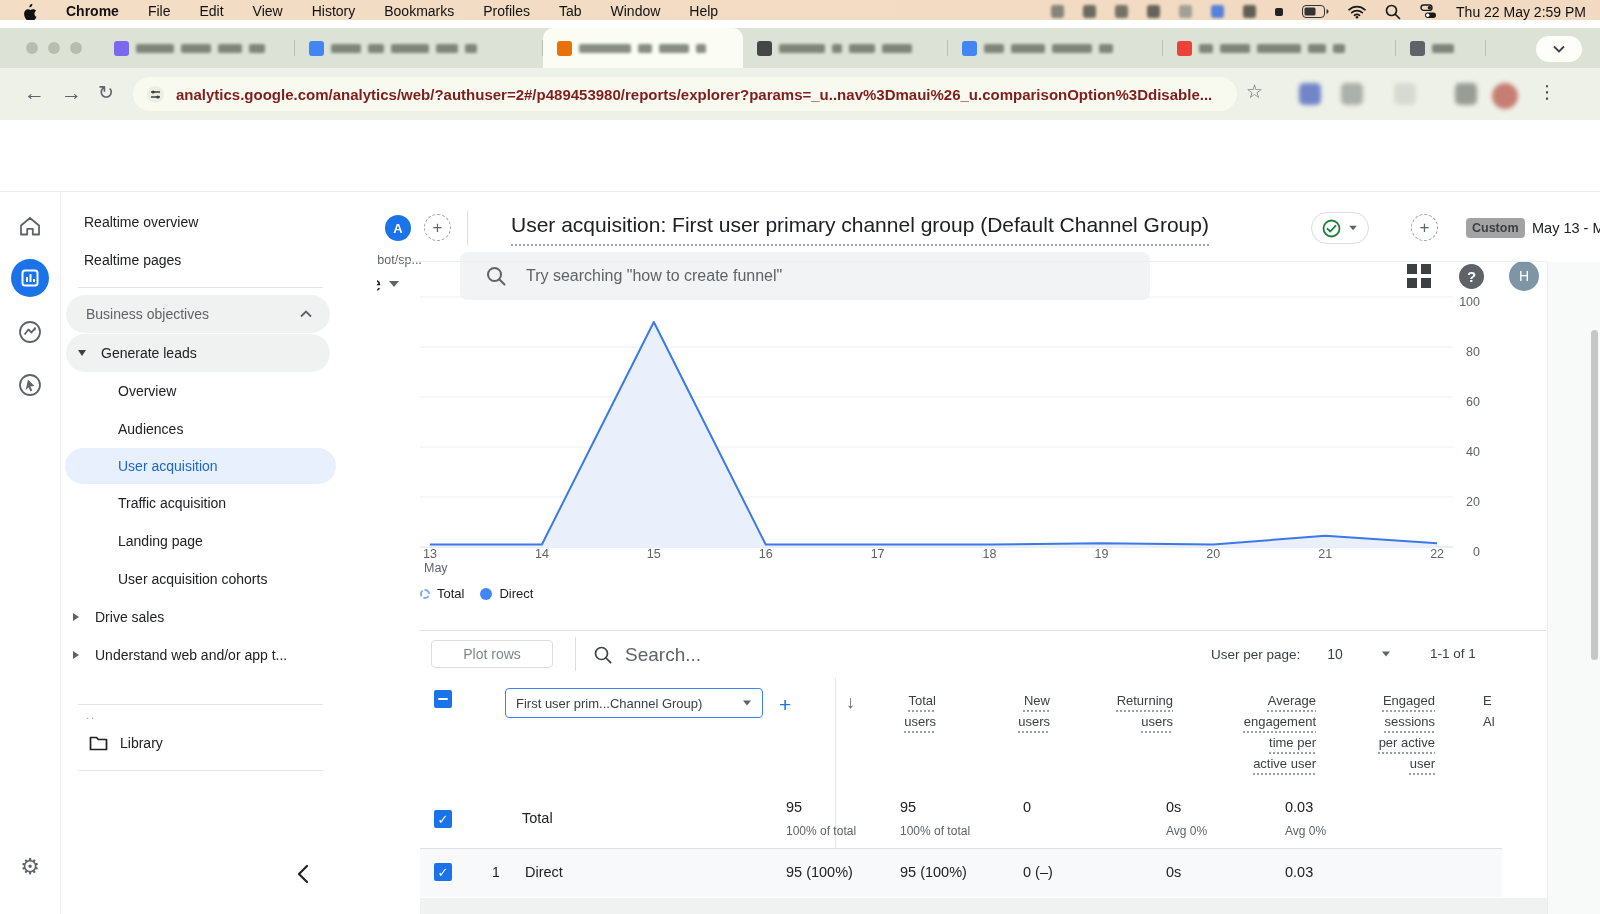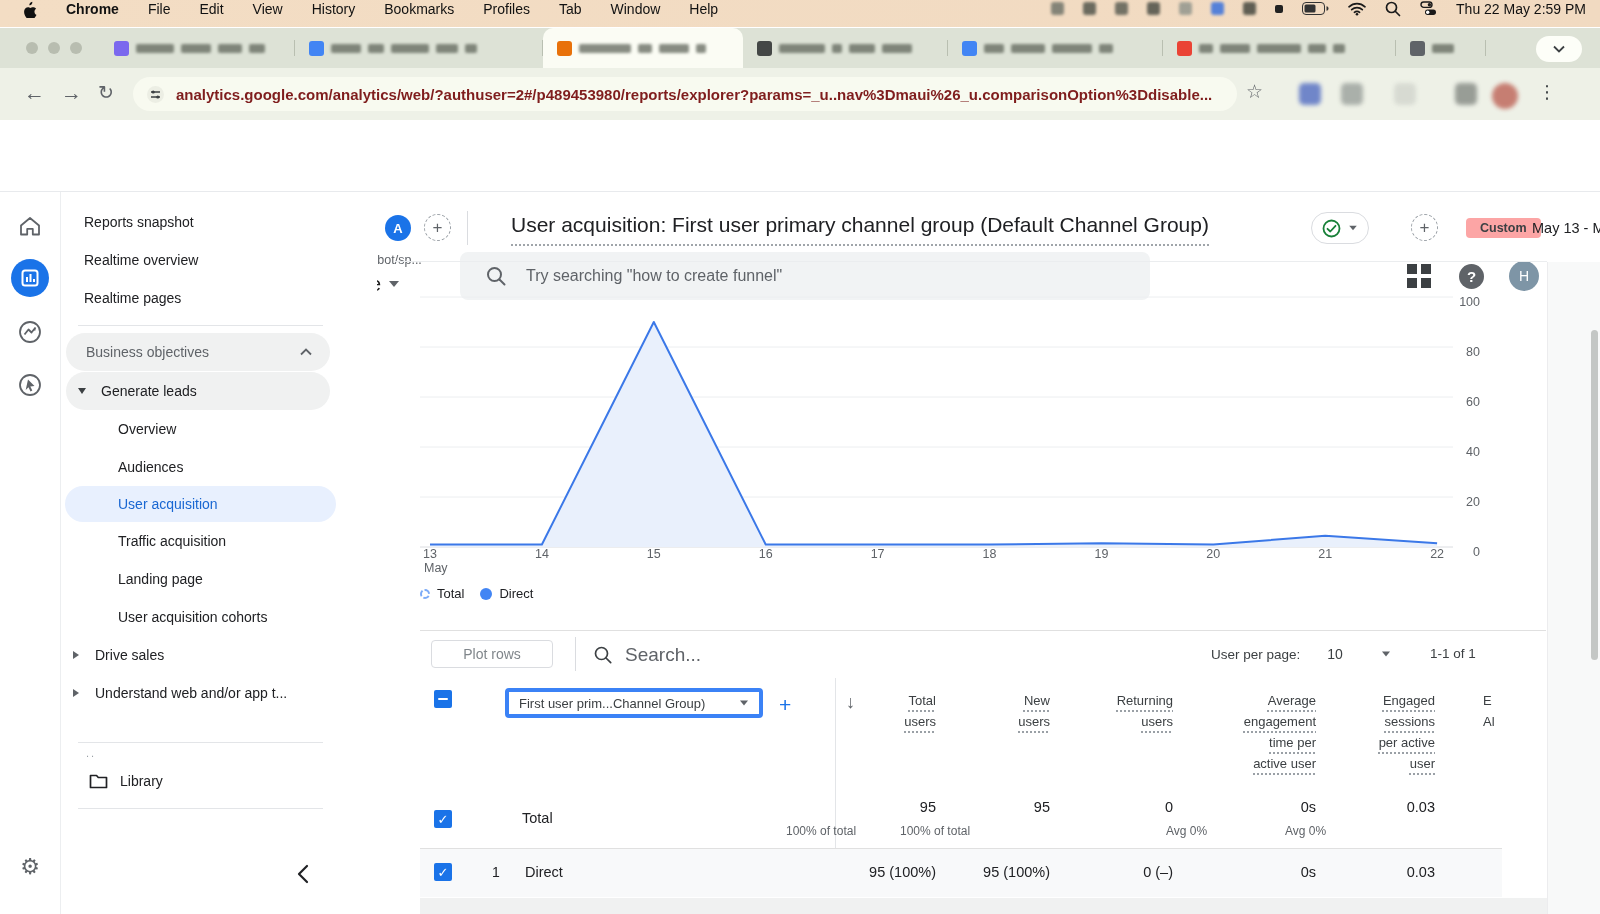--- a/index.html
+++ b/index.html
@@ -1,21 +1,21 @@
 <!DOCTYPE html>
 <html><head>
 <meta charset="utf-8">
 <style>
   * { margin:0; padding:0; box-sizing:border-box; }
   html,body { width:1600px; height:914px; overflow:hidden; font-family:"Liberation Sans", sans-serif; background:#fff; }
   #screen { position:relative; width:1600px; height:914px; overflow:hidden; background:#fff; }
 
   
-  #menubar { position:absolute; left:0; top:0; width:1600px; height:27px;
-    background:linear-gradient(90deg,#f3ddc4,#f1dac1); display:flex; align-items:flex-start; color:#111; font-size:14px; }
+  #menubar { position:absolute; left:0; top:0; width:1600px; height:20px;
+    background:linear-gradient(90deg,#f3ddc4,#f1dac1); display:flex; align-items:flex-end; color:#111; font-size:14px; }
   #menubar-left { display:flex; align-items:center; gap:29px; padding-left:22px; }
   .menu-item { cursor:default; }
   .menu-app { font-weight:700; }
   #menubar-right { margin-left:auto; display:flex; align-items:center; gap:19px; padding-right:14px; }
   .statusblock { width:13px; height:13px; border-radius:3px; filter:blur(1.5px); opacity:.8; }
   #menubar-clock { font-size:14px; color:#111; }
 
   
   #tabstrip { position:absolute; left:0; top:28px; width:1600px; height:40px; background:#dde2d6; }
   #traffic { position:absolute; left:26px; top:14px; display:flex; gap:10px; }
@@ -85,21 +85,21 @@
   #pagescroll { position:absolute; left:1591px; top:330px; width:7px; height:330px; border-radius:4px; background:#c4c7c5; }
 
   #chip-a { position:absolute; left:385px; top:215px; width:26px; height:26px; border-radius:50%; background:#1a73e8; color:#fff;
     font-size:13px; font-weight:700; display:flex; align-items:center; justify-content:center; }
   .dashed-plus { position:absolute; width:27px; height:27px; border-radius:50%; border:1.6px dashed #9aa0a6; color:#5f6368;
     font-size:17px; display:flex; align-items:center; justify-content:center; }
   #hdr-divider { position:absolute; left:467px; top:211px; width:1px; height:34px; background:#dadce0; }
   #report-title { position:absolute; left:503px; top:213px; font-size:21px; color:#202124; border-bottom:2px dotted #a0a5aa; padding-bottom:7px;margin-left:8px; }
   #check-pill { position:absolute; left:1311px; top:212px; width:58px; height:32px; border:1px solid #dadce0; border-radius:16px;
     display:flex; align-items:center; justify-content:center; gap:7px; background:#fff; }
-  #custom-badge { position:absolute; left:1466px; top:218px; background:#fca5a5; border-radius:4px; padding:3px 14px; font-size:12.5px; font-weight:700; color:#3c4043; }
+  #custom-badge { position:absolute; left:1466px; top:218px; background:#a3a3a3; border-radius:4px; padding:3px 6px; font-size:12.5px; font-weight:700; color:#3c4043; }
   #date-range { position:absolute; left:1532px; top:220px; width:68px; overflow:hidden; white-space:nowrap; font-size:14.5px; color:#202124; }
 
   #card-topline { position:absolute; left:395px; top:261px; width:1152px; height:1px; background:#ebedef; }
 
   
   #chart { position:absolute; left:420px; top:285px; width:1062px; height:300px; }
   #legend { position:absolute; left:420px; top:586px; display:flex; align-items:center; gap:16px; font-size:13px; color:#202124; }
   .legend-item { display:flex; align-items:center; gap:7px; }
   #legend-total-swatch { width:10px; height:10px; border-radius:50%; border:2px dashed #7baaf7; }
   #legend-direct-swatch { width:12px; height:12px; border-radius:50%; background:#4285f4; }
@@ -113,30 +113,30 @@
   #tbl-search-ph { font-size:19px; color:#5f6368; }
   #rpp { position:absolute; left:1211px; top:646px; display:flex; align-items:center; font-size:13.5px; color:#3c4043; }
   #rpp-value { margin-left:27px; font-size:14px; }
   #rpp-caret { margin-left:38px; }
   #pagination { position:absolute; left:1430px; top:646px; font-size:13.5px; color:#3c4043; }
 
   .cbx { position:absolute; width:18px; height:18px; border-radius:2px; background:#1a73e8; color:#fff; display:flex; align-items:center; justify-content:center; }
   .cbx .bar { width:10px; height:2px; background:#fff; border-radius:1px; }
   .cbx .chk { font-size:13px; line-height:1; }
 
-  #dim-select { position:absolute; left:505px; top:688px; width:258px; height:30px; border:4px solid #3b82f6; border-radius:4px;
+  #dim-select { position:absolute; left:505px; top:688px; width:258px; height:30px; border:1px solid #3b82f6; border-radius:4px;
     display:flex; align-items:center; font-size:13px; color:#3c4043; padding:0 10px; background:#fff; }
   #dim-select .caret-down { margin-left:auto; transform:scale(.8); }
   #add-dim { position:absolute; left:779px; top:693px; color:#1a73e8; font-size:21px; }
   #sort-arrow { position:absolute; left:846px; top:692px; font-size:18px; color:#5f6368; }
   #tbl-vline { position:absolute; left:835px; top:678px; width:1px; height:219px; background:#e3e5e8; }
 
   .mcol { position:absolute; text-align:right; font-size:13px; line-height:21px; color:#3c4043; }
   .mcol .hl { text-decoration:underline dotted #9aa0a6; text-underline-offset:5px; text-decoration-thickness:1.5px; }
-  .mval { position:absolute; text-align:right; font-size:14.5px; color:#202124; }
+  .mval { position:absolute; text-align:left; font-size:14.5px; color:#202124; }
   .msub { position:absolute; text-align:left; font-size:12px; color:#5f6368; }
   #col-clip { position:absolute; left:1483px; top:690px; width:17px; height:70px; overflow:hidden; font-size:13px; line-height:21px; color:#3c4043; }
 
   #row-sep { position:absolute; left:420px; top:848px; width:1082px; height:1px; background:#e0e0e0; }
   #direct-row-bg { position:absolute; left:420px; top:849px; width:1082px; height:48px; background:#f8f9fa; }
   #bottom-strip { position:absolute; left:420px; top:898px; width:1127px; height:16px; background:#f0f1f1; }
   #total-label { position:absolute; left:522px; top:810px; font-size:14.5px; color:#202124; }
   #direct-index { position:absolute; left:492px; top:864px; font-size:14px; color:#202124; }
   #direct-label { position:absolute; left:525px; top:864px; font-size:14.5px; color:#202124; }
 
@@ -368,23 +368,20 @@
       <svg width="24" height="24" viewBox="0 0 24 24">
           <circle cx="12" cy="12" r="10" fill="none" stroke="#5f6368" stroke-width="1.8"></circle>
           <path d="M10 6.5l6.5 6.5-4.2.5 2 4-1.8.9-2-4.1-2.8 2.7z" fill="#5f6368"></path>
         </svg>
     </span>
     <span class="rail-icon" style="top:662px;" id="gear-icon">⚙</span>
   </div>
 
   <div id="sidebar">
     <div id="nav-host">
-        <div class="nav-row nav-plain">
-          <span>Reports snapshot</span>
-        </div>
         <div class="nav-row nav-plain">
           <span>Realtime overview</span>
         </div>
         <div class="nav-row nav-plain">
           <span>Realtime pages</span>
         </div>
         <div class="nav-divider"></div>
         <div class="nav-row nav-group">
           <span>Business objectives</span>
           <span class="chev">

